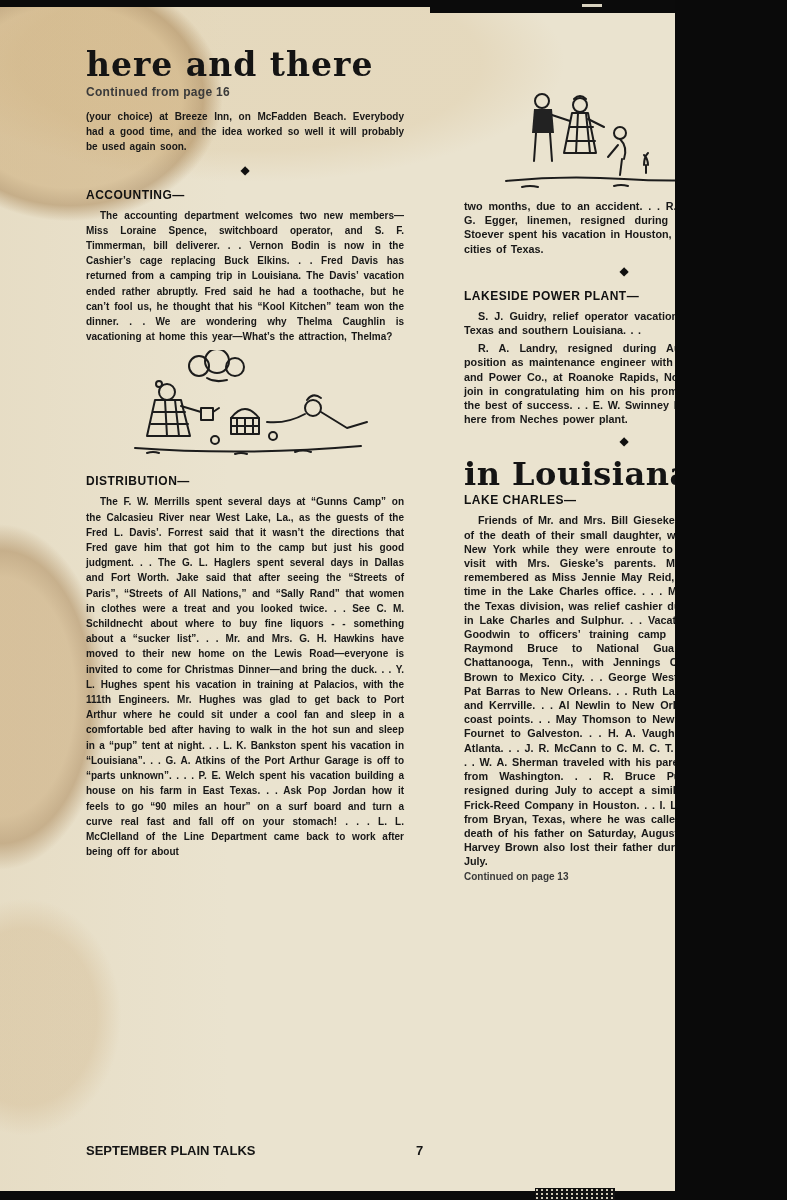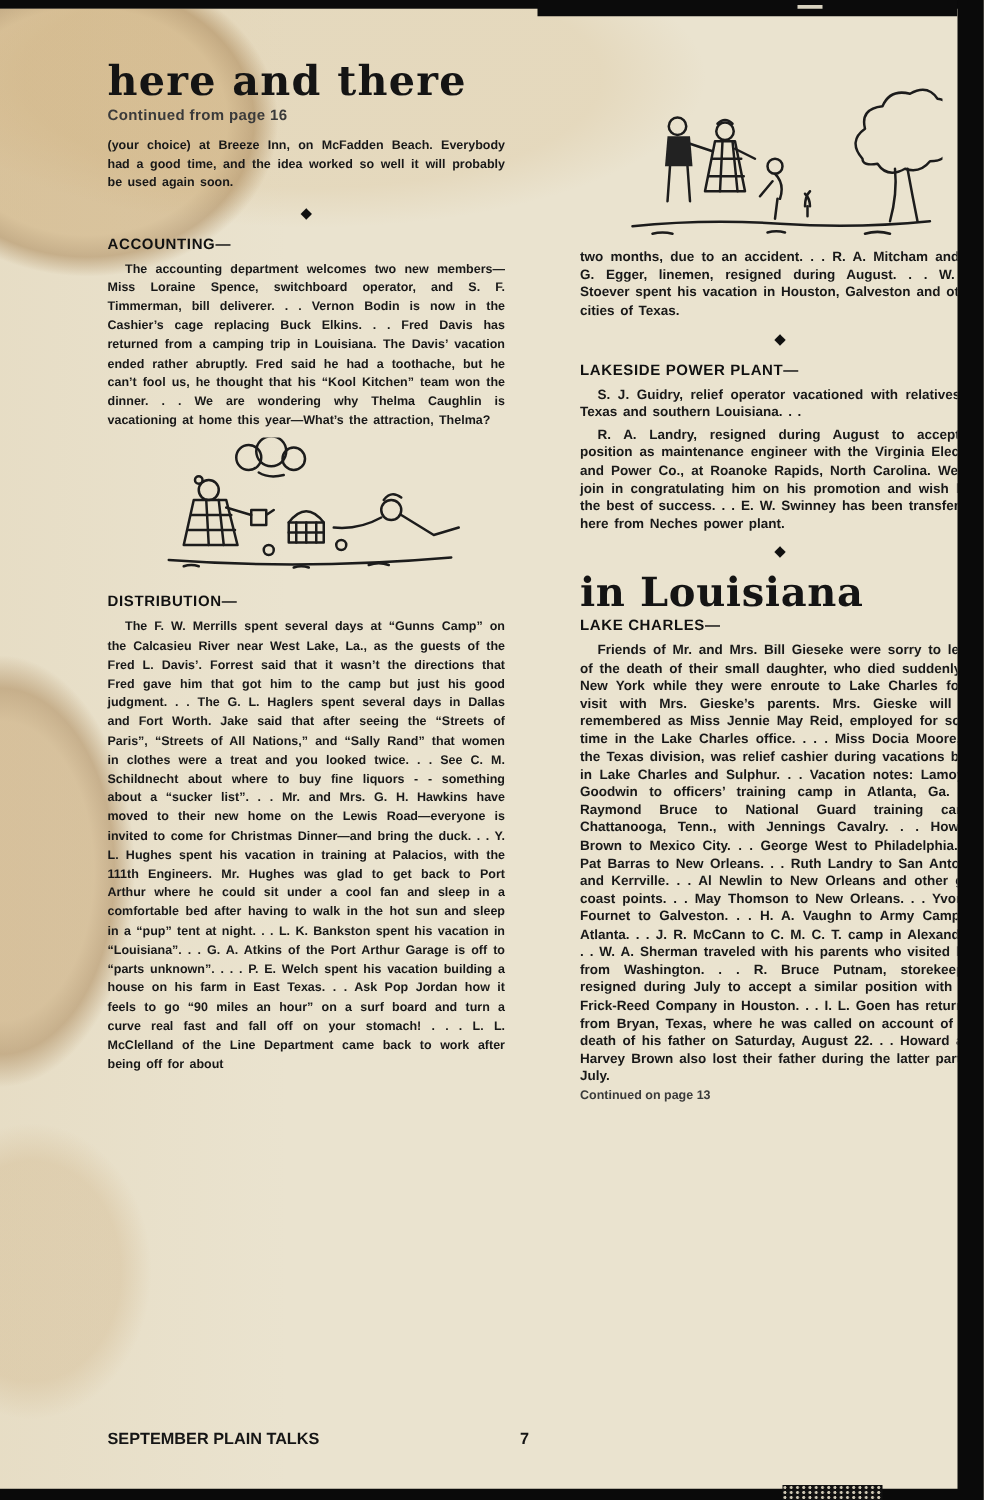--- a/index.html
+++ b/index.html
@@ -2,21 +2,21 @@
 <html><head>
 <meta charset="utf-8">
 <style>
   html,body{margin:0;padding:0;}
   body{
     width:787px;height:1200px;
     background:#0a0a0a;
     font-family:"Liberation Sans",sans-serif;
     overflow:hidden;
   }
-  .scan{position:relative;width:766px;height:1200px;background:#0a0a0a;overflow:hidden;}
+  .scan{position:relative;width:675px;height:1200px;background:#0a0a0a;overflow:hidden;}
   .paper{
     position:absolute;left:0;top:7px;width:773px;height:1184px;
     background-color:#eae3cf;
     background-image:
       radial-gradient(ellipse 215px 175px at 70px 90px,  rgba(196,156,96,0.42) 0 52%, rgba(148,103,46,0.40) 62%, rgba(148,103,46,0) 71%),
       radial-gradient(ellipse 150px 240px at 0px 690px,  rgba(188,146,88,0.38) 0 50%, rgba(146,100,44,0.38) 61%, rgba(146,100,44,0) 72%),
       radial-gradient(ellipse 130px 160px at 25px 1010px, rgba(192,152,94,0.22) 0 55%, rgba(192,152,94,0) 74%),
       radial-gradient(ellipse 420px 160px at 250px 55px, rgba(205,170,110,0.18) 0 55%, rgba(205,170,110,0) 75%),
       linear-gradient(90deg, rgba(200,168,110,0.10), rgba(200,168,110,0) 30%);
   }

